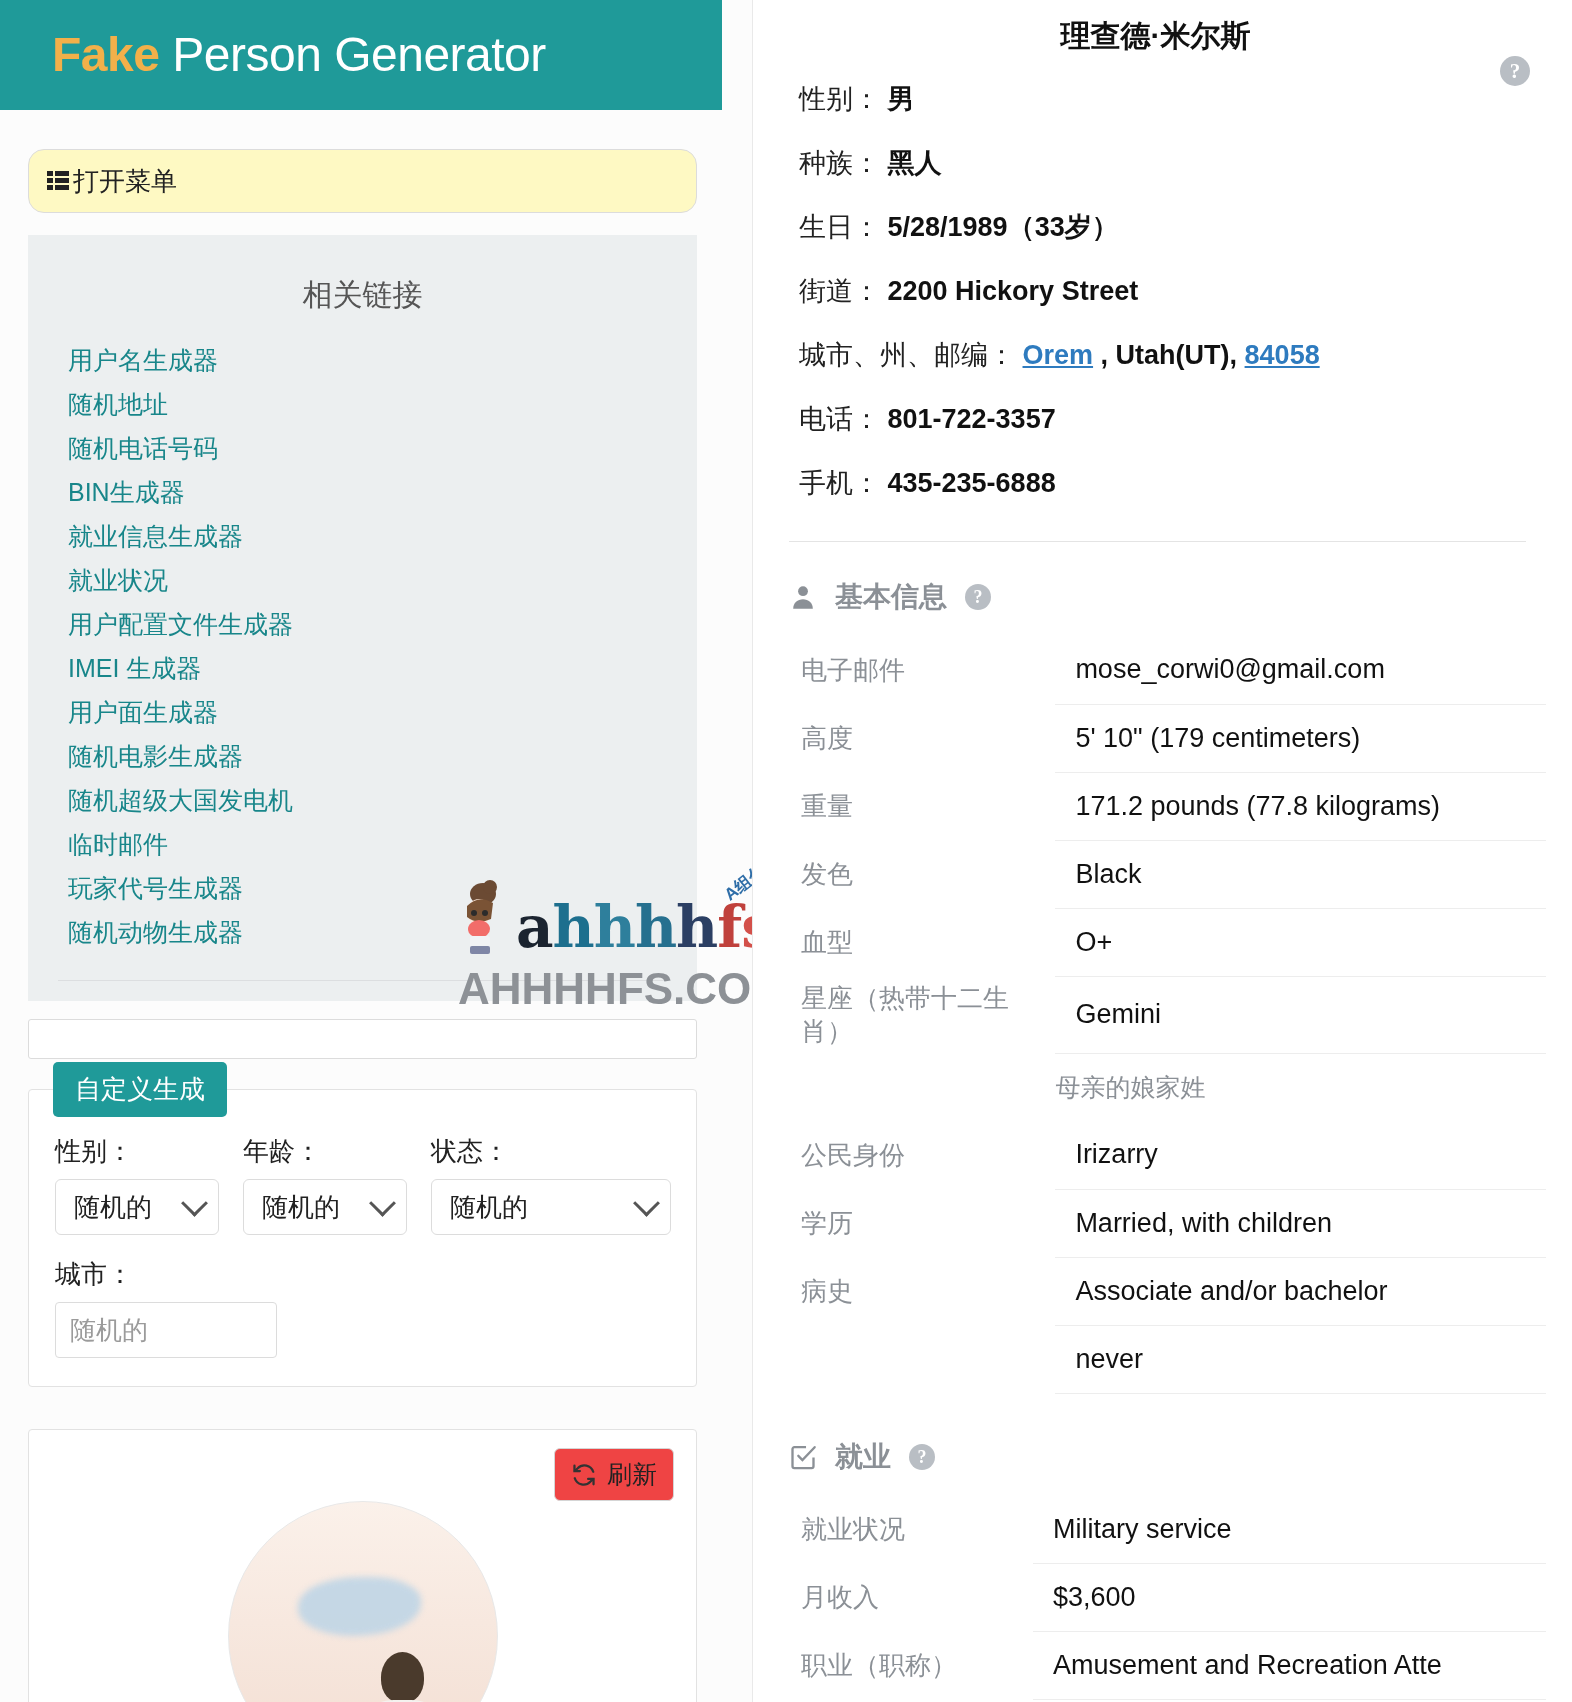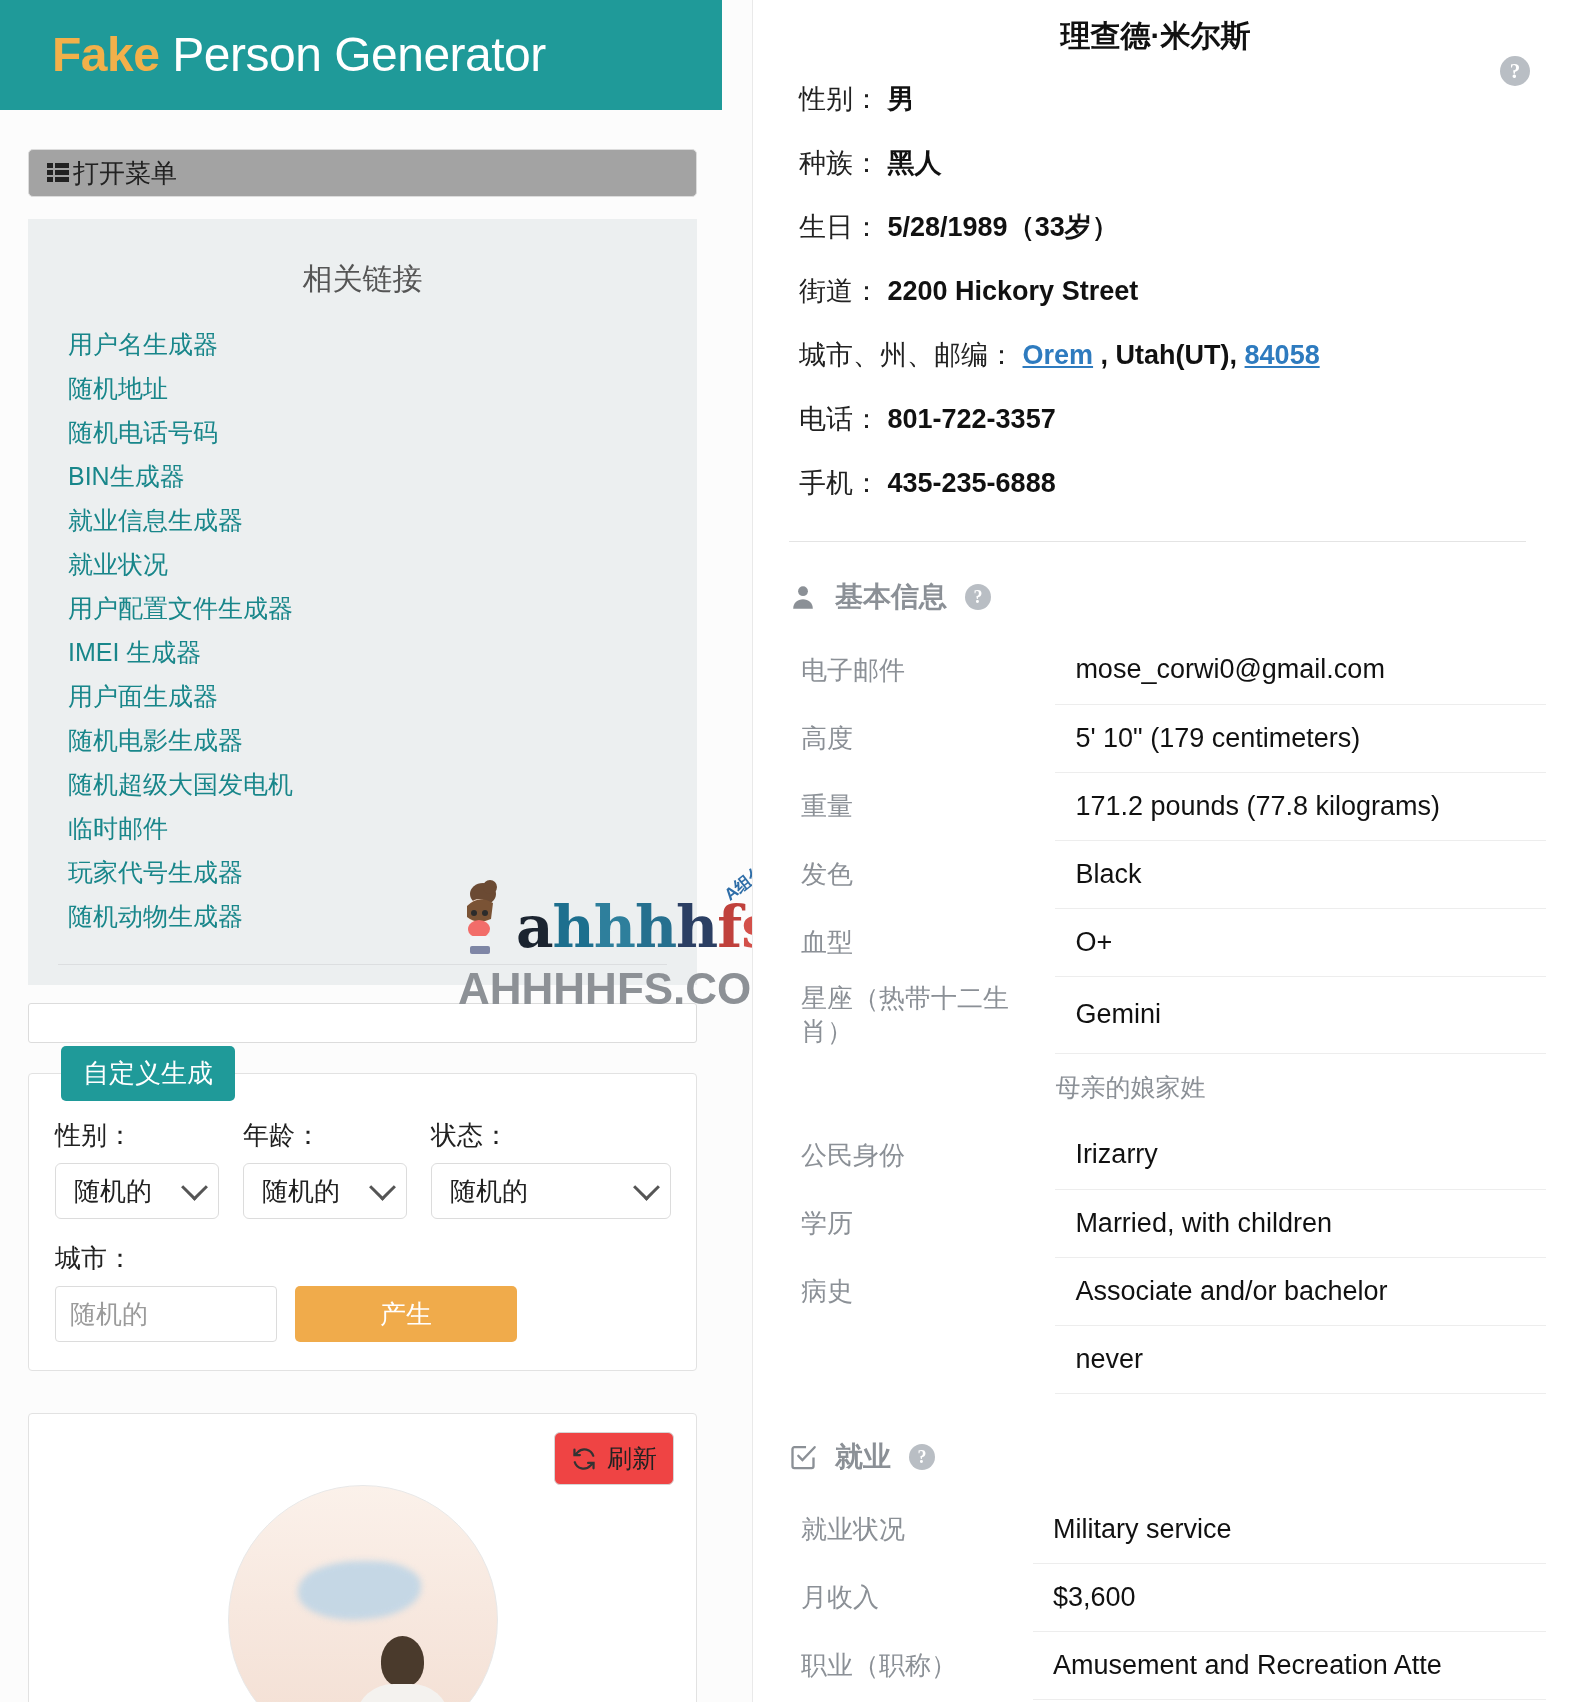--- a/index.html
+++ b/index.html
@@ -28,23 +28,23 @@
   }
   .brand-title{
     font-size:48px;font-weight:normal;letter-spacing:-0.5px;
     color:#ffffff;line-height:1;white-space:nowrap;
   }
   .brand-title .fake{color:#f2b04a;font-weight:bold;}
   .brand-title .rest{color:#ffffff;}
 
   .menu-box{
     margin:39px 55px 0 28px;
-    height:48px;
-    border:1px solid #dcdcdc;border-radius:5px;
-    background:#a3a3a3;
+    height:64px;
+    border:1px solid #dcdcdc;border-radius:16px;
+    background:#fef9c3;
     display:flex;align-items:center;
     padding-left:18px;
     box-sizing:border-box;
   }
   .menu-label{font-size:26px;color:#222;display:flex;align-items:center;gap:4px;}
   .hamburger{display:inline-block;width:22px;height:20px;position:relative;}
   .hamburger i{position:absolute;left:0;display:block;background:#222;}
   .hamburger i.b1{top:0;width:6px;height:5px;}
   .hamburger i.b2{top:0;left:8px;width:14px;height:5px;}
   .hamburger i.b3{top:7px;width:6px;height:5px;}
@@ -80,21 +80,21 @@
   }
 
   .custom-card{
     margin:30px 55px 0 28px;
     border:1px solid #e2e2e2;border-radius:4px;background:#fff;
     position:relative;
     padding:44px 26px 28px 26px;
     box-sizing:border-box;
   }
   .custom-tab{
-    position:absolute;top:-28px;left:32px;
+    position:absolute;top:-28px;left:24px;
     background:#1f9a99;color:#fff;
     font-size:26px;border-radius:5px;
     padding:10px 22px;white-space:nowrap;
   }
   .field-row{display:flex;gap:24px;align-items:flex-start;}
   .field{display:flex;flex-direction:column;}
   .field-label{font-size:26px;color:#222;margin-bottom:10px;white-space:nowrap;}
   .select-box{
     border:1px solid #dcdcdc;border-radius:6px;background:#fff;
     height:56px;display:flex;align-items:center;justify-content:space-between;
@@ -318,21 +318,20 @@
           <div class="select-box sel-status">
             <span>随机的</span>
             <span class="chev"></span>
           </div>
         </div>
       </div>
 
       <div class="city-label">城市：</div>
       <div class="city-row">
         <input class="city-input" type="text" placeholder="随机的" style="">
-        <button class="gen-btn">产生</button>
       </div>
     </div>
 
     <div class="avatar-card">
       <button class="refresh-btn">
         <span class="refresh-icon">
           <svg viewBox="0 0 24 24" width="26" height="26" fill="none" stroke="#333" stroke-width="2.1" stroke-linecap="round">
             <path d="M20.5 9A8.5 8.5 0 0 0 6.2 5.8L3.6 8.2"></path>
             <polyline points="3.2,3.4 3.2,8.4 8.2,8.4"></polyline>
             <path d="M3.5 15a8.5 8.5 0 0 0 14.3 3.2l2.6-2.4"></path>

